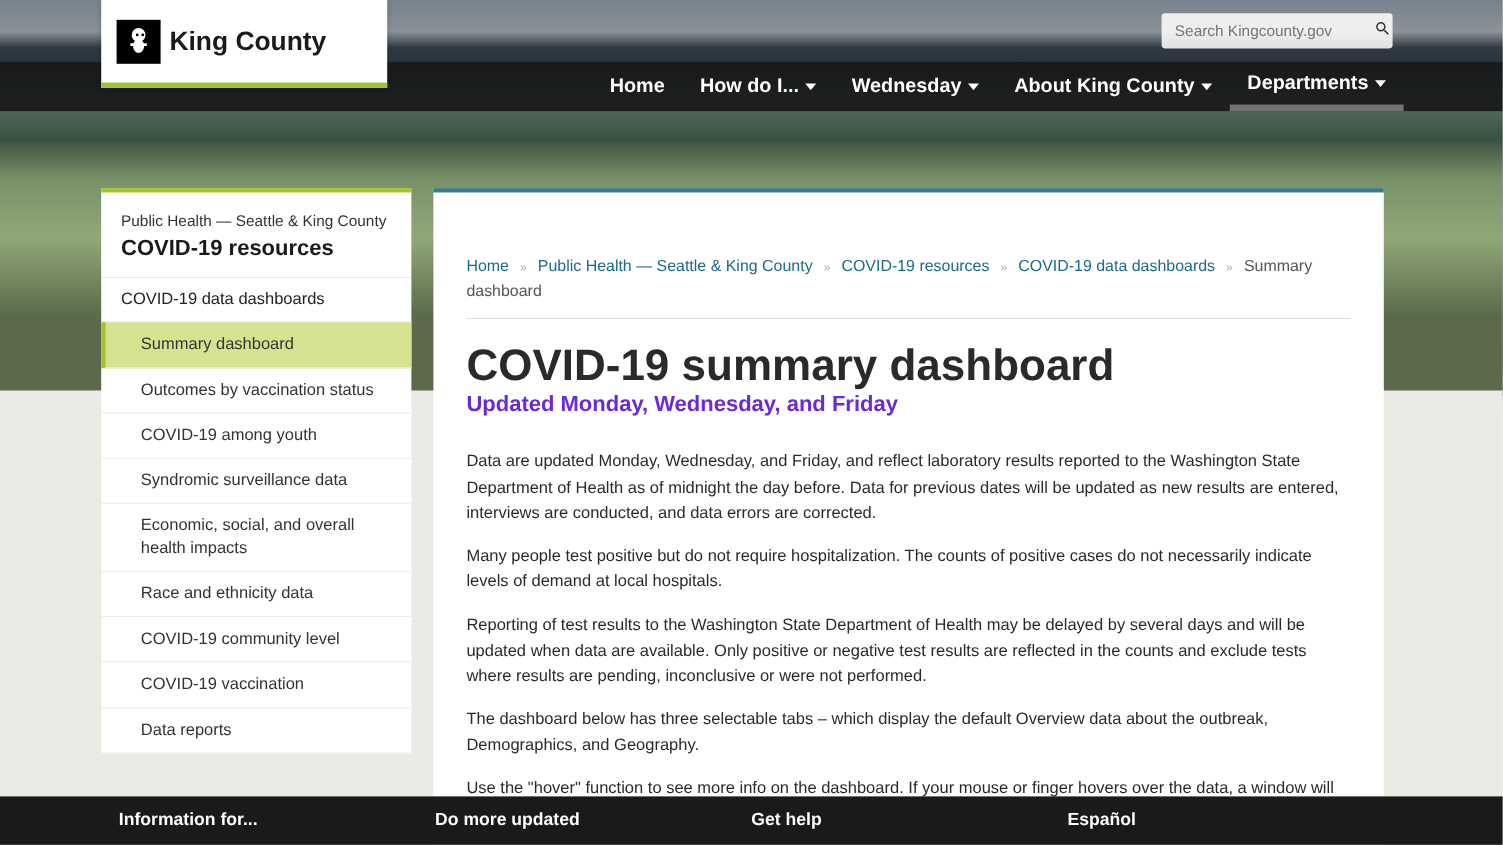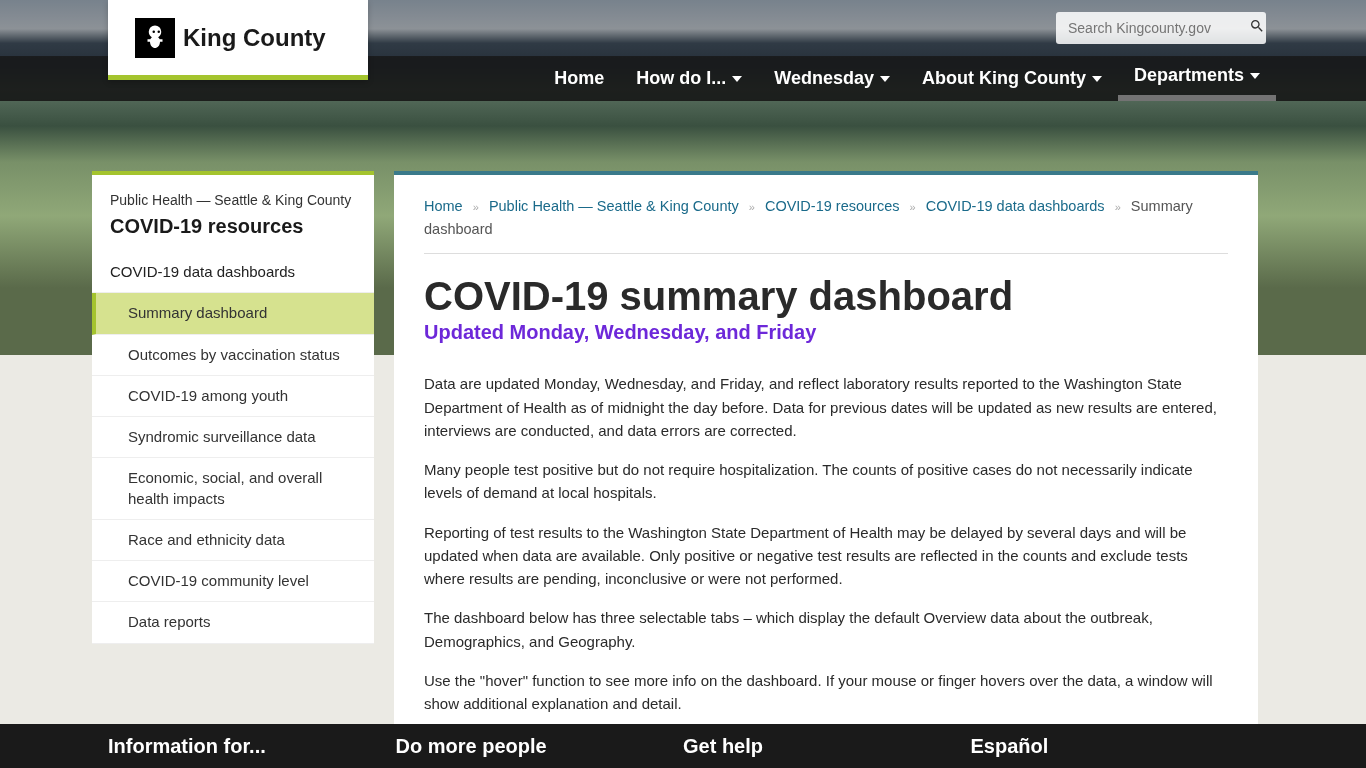--- a/index.html
+++ b/index.html
@@ -51,29 +51,29 @@
   border: none;
   background: transparent;
   outline: none;
   flex: 1;
   font-size: 14px;
   color: #555;
 }
 .search-icon-svg { width: 16px; height: 16px; fill: #333; }
 .logo-block {
   position: absolute;
-  left: 108px;
+  left: 92px;
   top: 0;
   width: 260px;
   height: 80px;
   background: #fff;
   z-index: 20;
   display: flex;
   align-items: center;
-  padding-left: 27px;
+  padding-left: 14px;
   border-bottom: 5px solid #a4c42e;
   box-shadow: 0 2px 6px rgba(0,0,0,0.2);
 }
 .logo-mark {
   width: 40px; height: 40px;
   background: #000;
   margin-right: 8px;
   display: flex;
   align-items: center;
   justify-content: center;
@@ -168,20 +168,21 @@
   background: #fff;
   border-top: 4px solid #3a7a8a;
   padding: 20px 30px 30px;
   min-height: 560px;
 }
 .breadcrumb {
   font-size: 14.5px;
   color: #1a6a8a;
   line-height: 1.6;
   margin-bottom: 10px;
+  margin-top: 36px;
 }
 .breadcrumb a { color: #1a6a8a; text-decoration: none; }
 .breadcrumb .sep {
   display: inline-block;
   margin: 0 6px;
   color: #aaa;
   font-size: 11px;
 }
 .breadcrumb .current { color: #555; }
 .divider { border: none; border-top: 1px solid #ddd; margin: 12px 0 20px; }
@@ -209,21 +210,21 @@
   bottom: 0; left: 0; right: 0;
   height: 44px;
   background: #1a1a1a;
   z-index: 30;
   display: flex;
   padding: 0 108px;
 }
 .footer-col {
   flex: 1;
   color: #fff;
-  font-size: 20px;
+  font-size: 16px;
   font-weight: 600;
   display: flex;
   align-items: center;
 }
 </style>
 </head>
 <body>
 
 <div class="hero-bg"></div>
 <div class="page-bg"></div>
@@ -278,20 +279,21 @@
     </div>
     <div class="sidebar-list">
       <div class="sidebar-item section-head">COVID-19 data dashboards</div>
       <div class="sidebar-subitem active">Summary dashboard</div>
       <div class="sidebar-subitem">Outcomes by vaccination status</div>
       <div class="sidebar-subitem">COVID-19 among youth</div>
       <div class="sidebar-subitem">Syndromic surveillance data</div>
       <div class="sidebar-subitem">Economic, social, and overall health impacts</div>
       <div class="sidebar-subitem">Race and ethnicity data</div>
       <div class="sidebar-subitem">COVID-19 community level</div>
+      <div class="sidebar-subitem">COVID-19 vaccination</div>
       <div class="sidebar-subitem">Data reports</div>
     </div>
   </aside>
 
   <main class="main-panel">
     <div class="breadcrumb">
       <a>Home</a>
       <span class="sep">»</span>
       <a>Public Health — Seattle &amp; King County</a>
       <span class="sep">»</span>
@@ -312,16 +314,16 @@
       <p><b>The dashboard below has three selectable tabs</b><span> – which display the default Overview data about the outbreak, Demographics, and Geography.</span></p>
       <p><b>Use the "hover" function to see more info on the dashboard.</b><span> If your mouse or finger hovers over the data, a window will show additional explanation and detail.</span></p>
       <p><b>To ensure you are viewing the latest version posted to this site, press Refresh or Reload on your browser menu.</b></p>
     </div>
 
   </main>
 </div>
 
 <div class="footer-bar">
   <div class="footer-col">Information for...</div>
-  <div class="footer-col">Do more people</div>
+  <div class="footer-col">Do more updated</div>
   <div class="footer-col">Get help</div>
   <div class="footer-col">Español</div>
 </div>
 
 </body></html>

